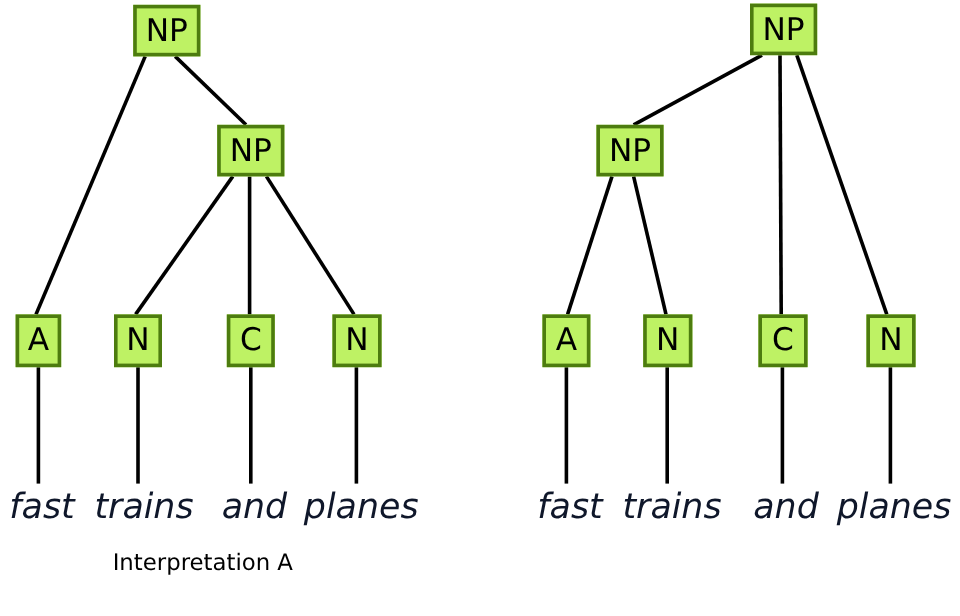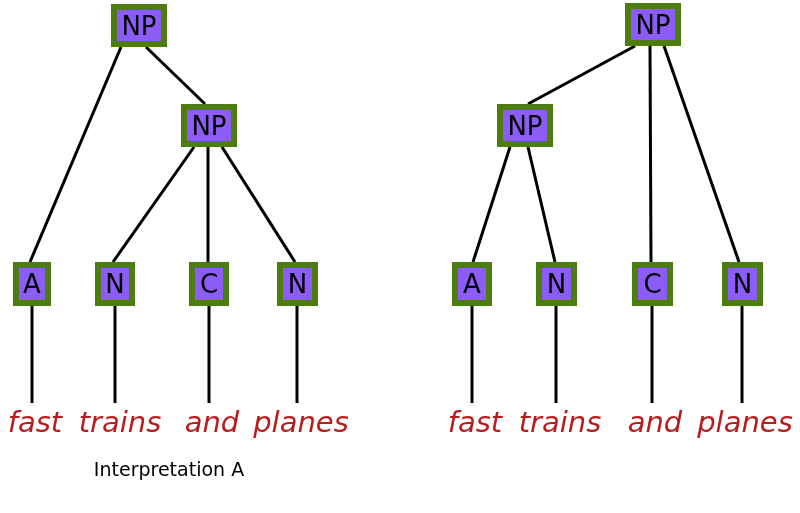--- a/index.html
+++ b/index.html
@@ -24,38 +24,38 @@
     height: 513px;
   }
   #edges line {
     stroke: #000000;
     stroke-width: 3;
     stroke-linecap: butt;
   }
   .node {
     position: absolute;
     box-sizing: border-box;
-    border: 6px solid #4d7c0f;
-    background: #8b5cf6;
+    border: 3px solid #4d7c0f;
+    background: #bef264;
     display: flex;
     align-items: center;
     justify-content: center;
     font-size: 26px;
     line-height: 1;
     color: #000000;
   }
   .word {
     position: absolute;
     top: 408px;
     transform: translateX(-50%);
     font-style: italic;
     font-size: 29px;
     line-height: 1;
     white-space: nowrap;
-    color: #b91c1c;
+    color: #0f172a;
   }
   .caption {
     position: absolute;
     top: 460px;
     transform: translateX(-50%);
     font-size: 19px;
     line-height: 1;
     white-space: nowrap;
     color: #000000;
   }

